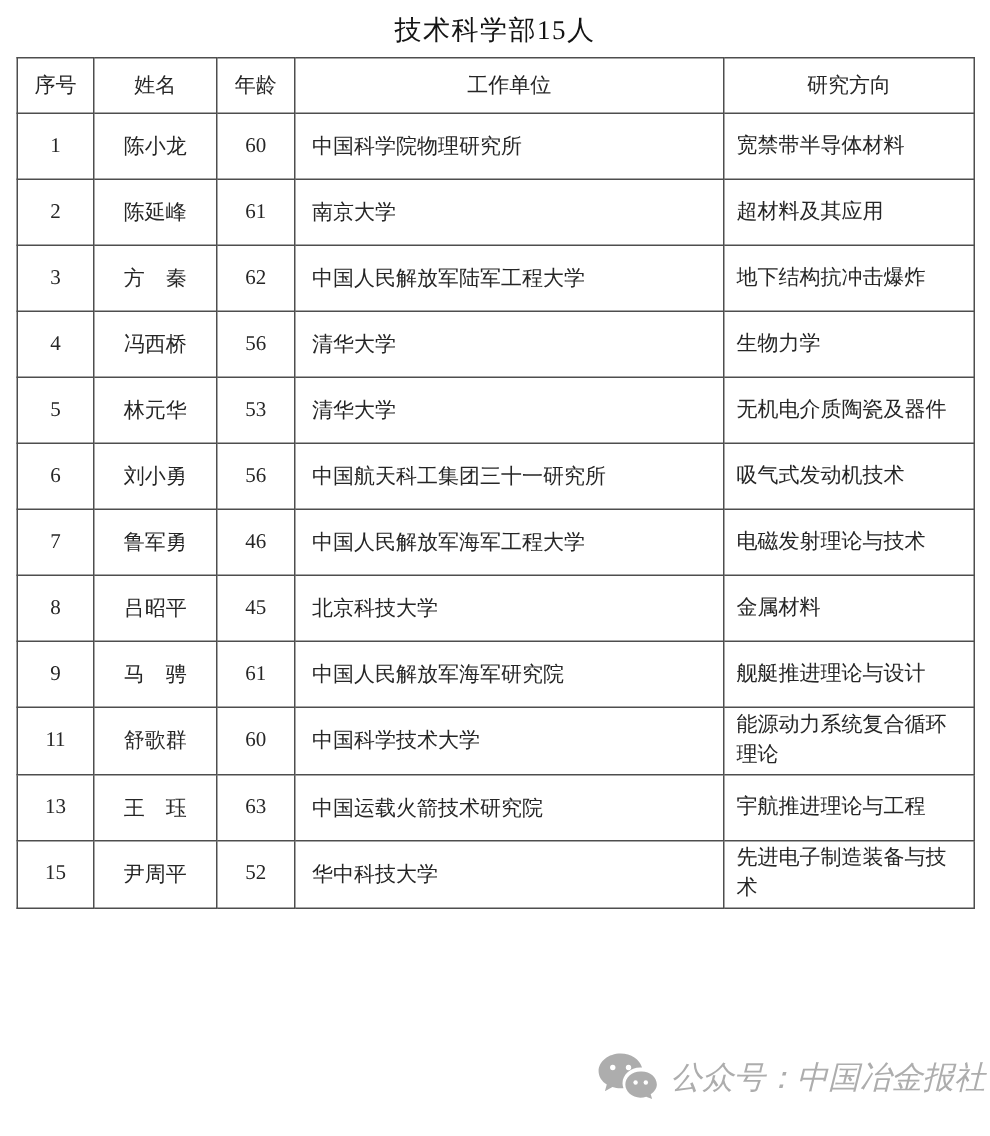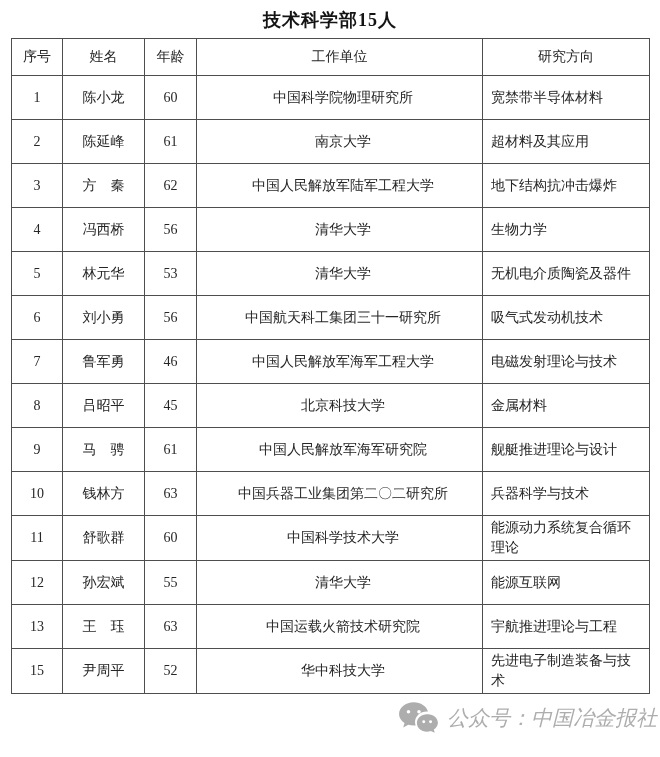--- a/index.html
+++ b/index.html
@@ -10,21 +10,21 @@
     width: 660px;
     height: 757px;
     background: #ffffff;
     font-family: "Liberation Serif", "DejaVu Serif", serif;
     color: #262626;
     position: relative;
     overflow: hidden;
   }
   .doc-title {
     text-align: center;
-    font-weight: bold;
+    font-weight: normal;
     font-size: 18px;
     padding-top: 8px;
     height: 28px;
     color: #141414;
     letter-spacing: 1px;
   }
   table.roster {
     border-collapse: collapse;
     table-layout: fixed;
     width: 638px;
@@ -45,21 +45,21 @@
   }
   tbody td {
     height: 44px;
   }
   col.w-no   { width: 51px; }
   col.w-name { width: 82px; }
   col.w-age  { width: 52px; }
   col.w-unit { width: 286px; }
   col.w-field{ width: 167px; }
   td.c-no, td.c-age, td.c-name { text-align: center; }
-  td.c-unit  { padding-left: 11px; text-align: center; }
+  td.c-unit  { padding-left: 11px; text-align: left; }
   td.c-field { padding-left: 8px; padding-right: 5px; text-align: left; line-height: 20px; }
   .watermark {
     position: absolute;
     left: 398px;
     top: 700px;
     display: flex;
     align-items: center;
     gap: 7px;
     color: rgba(150,150,150,0.78);
     font-size: 21px;
@@ -151,39 +151,25 @@
         <td class="c-field">金属材料</td>
       </tr>
       <tr>
         <td class="c-no">9</td>
         <td class="c-name">马　骋</td>
         <td class="c-age">61</td>
         <td class="c-unit">中国人民解放军海军研究院</td>
         <td class="c-field">舰艇推进理论与设计</td>
       </tr>
       <tr>
-        <td class="c-no">10</td>
-        <td class="c-name">钱林方</td>
-        <td class="c-age">63</td>
-        <td class="c-unit">中国兵器工业集团第二〇二研究所</td>
-        <td class="c-field">兵器科学与技术</td>
-      </tr>
-      <tr>
         <td class="c-no">11</td>
         <td class="c-name">舒歌群</td>
         <td class="c-age">60</td>
         <td class="c-unit">中国科学技术大学</td>
         <td class="c-field">能源动力系统复合循环理论</td>
-      </tr>
-      <tr>
-        <td class="c-no">12</td>
-        <td class="c-name">孙宏斌</td>
-        <td class="c-age">55</td>
-        <td class="c-unit">清华大学</td>
-        <td class="c-field">能源互联网</td>
       </tr>
       <tr>
         <td class="c-no">13</td>
         <td class="c-name">王　珏</td>
         <td class="c-age">63</td>
         <td class="c-unit">中国运载火箭技术研究院</td>
         <td class="c-field">宇航推进理论与工程</td>
       </tr>
       <tr>
         <td class="c-no">15</td>

